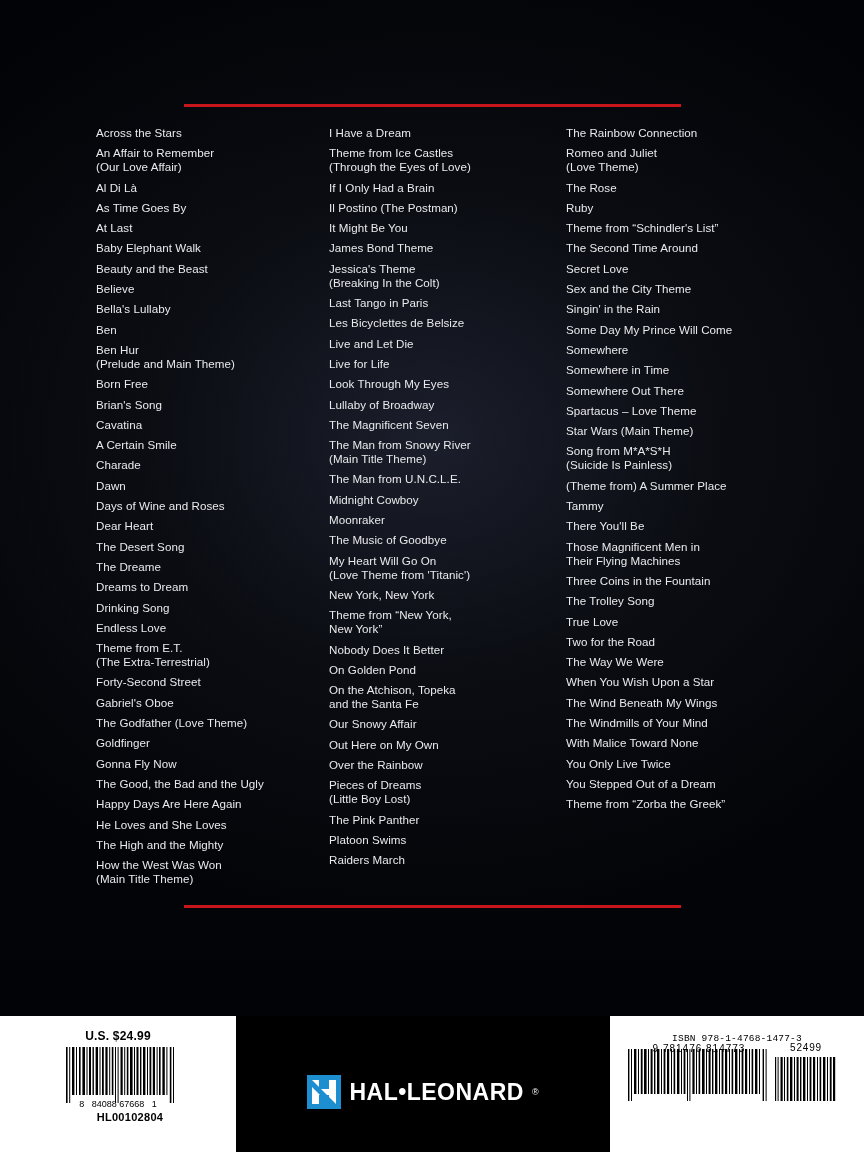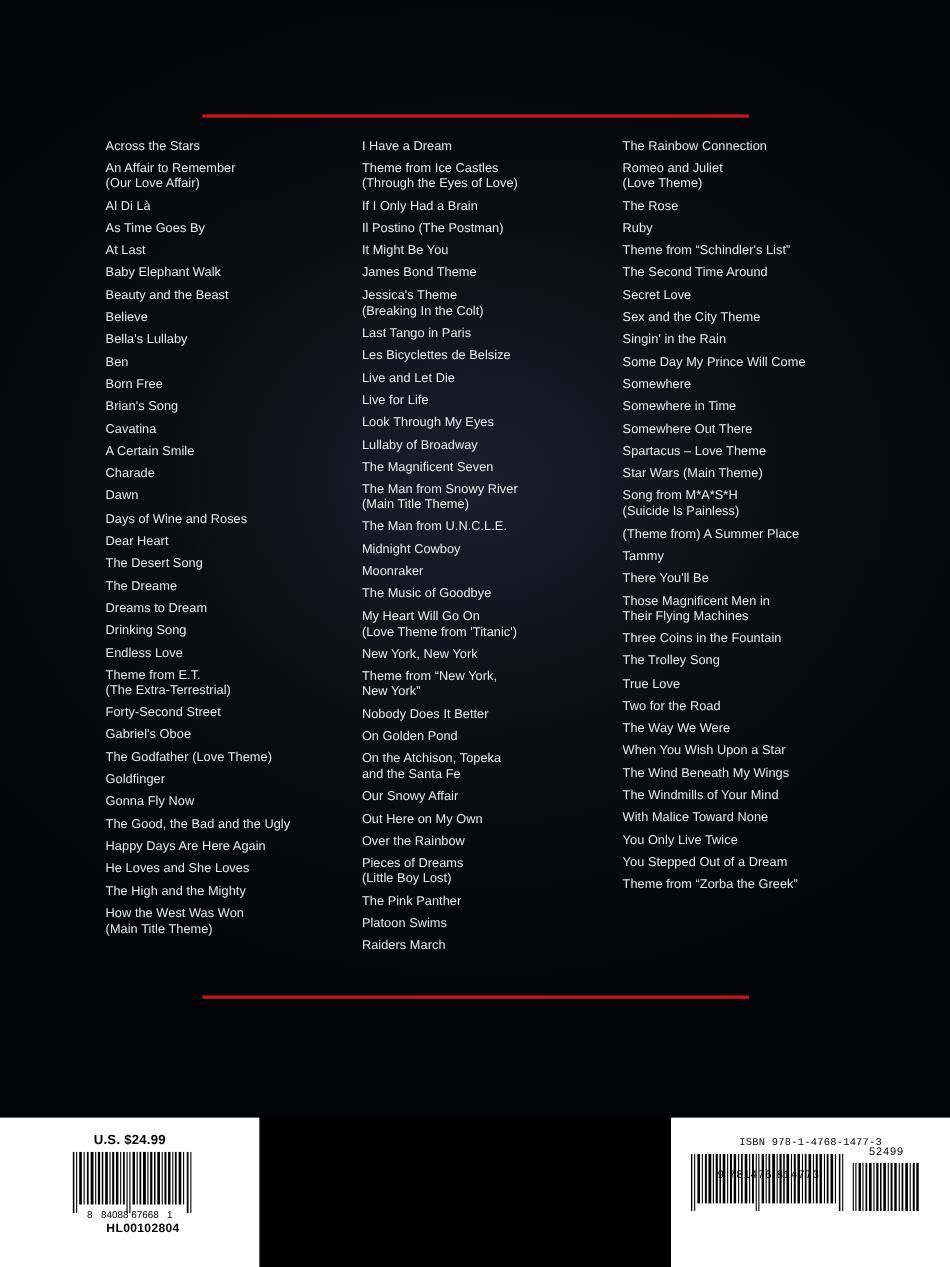--- a/index.html
+++ b/index.html
@@ -152,21 +152,20 @@
   .ean-num {
     position: absolute;
     top: 1043px;
     left: 624px;
     width: 150px;
     text-align: center;
     font-size: 10px;
     color: #000;
     font-family: "Liberation Sans", sans-serif;
     letter-spacing: 1px;
-    margin-top: 20px;
   }
   .addon-num {
     position: absolute;
     top: 1042px;
     left: 772px;
     width: 68px;
     text-align: center;
     font-size: 10px;
     color: #000;
     letter-spacing: 0.8px;
@@ -213,20 +212,22 @@
         <div class="entry">An Affair to Remember
 (Our Love Affair)</div>
         <div class="entry">Al Di Là</div>
         <div class="entry">As Time Goes By</div>
         <div class="entry">At Last</div>
         <div class="entry">Baby Elephant Walk</div>
         <div class="entry">Beauty and the Beast</div>
         <div class="entry">Believe</div>
         <div class="entry">Bella's Lullaby</div>
         <div class="entry">Ben</div>
+        <div class="entry">Ben Hur
+(Prelude and Main Theme)</div>
         <div class="entry">Born Free</div>
         <div class="entry">Brian's Song</div>
         <div class="entry">Cavatina</div>
         <div class="entry">A Certain Smile</div>
         <div class="entry">Charade</div>
         <div class="entry">Dawn</div>
         <div class="entry">Days of Wine and Roses</div>
         <div class="entry">Dear Heart</div>
         <div class="entry">The Desert Song</div>
         <div class="entry">The Dreame</div>
@@ -447,14 +448,25 @@
       <rect x="44.6" y="0" width="1.6" height="44"></rect>
         <rect x="48" y="0" width="2.4" height="44"></rect>
       <rect x="52" y="0" width="1" height="44"></rect>
         <rect x="54.8" y="0" width="1.8" height="44"></rect>
       <rect x="58" y="0" width="2.2" height="44"></rect>
     </g>
   </svg>
   <div class="ean-num">9 781476 814773</div>
   <div class="addon-num">52499</div>
 
+  <div class="logo">
+    <span class="logo-mark">
+      <svg viewBox="0 0 34 34" width="34" height="34">
+        <rect x="0" y="0" width="34" height="34" fill="#1d8fd1"></rect>
+        <path d="M5 5 L12 5 L12 14 L22 14 L22 5 L29 5 L29 29 L22 29 L22 20 L12 20 L12 29 L5 29 Z" fill="#ffffff"></path>
+        <path d="M5 5 L29 29 L22 29 L5 12 Z" fill="#1d8fd1"></path>
+      </svg>
+    </span>
+    <span class="logo-text">HAL•LEONARD</span>
+    <span class="logo-reg">®</span>
+  </div>
 
 </div>
 
 </body></html>

